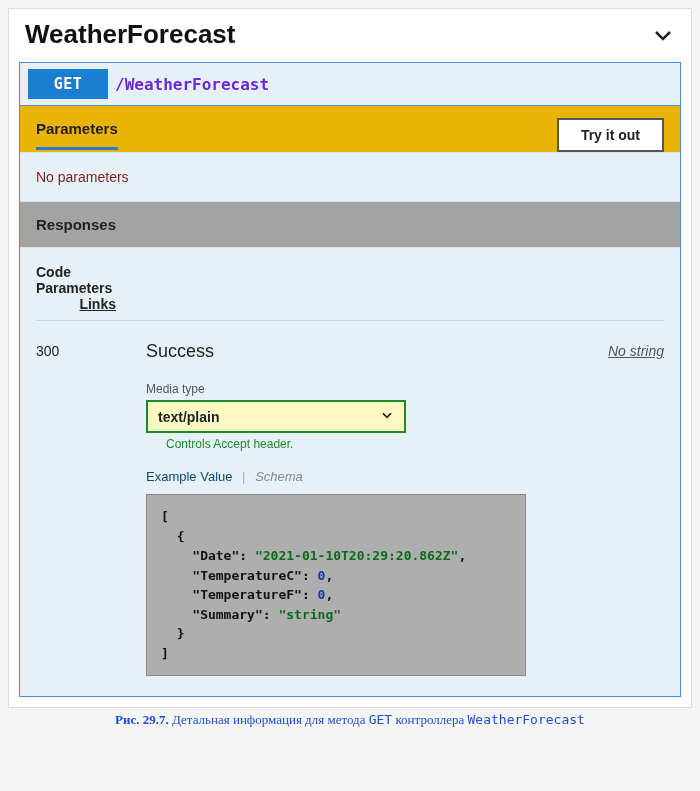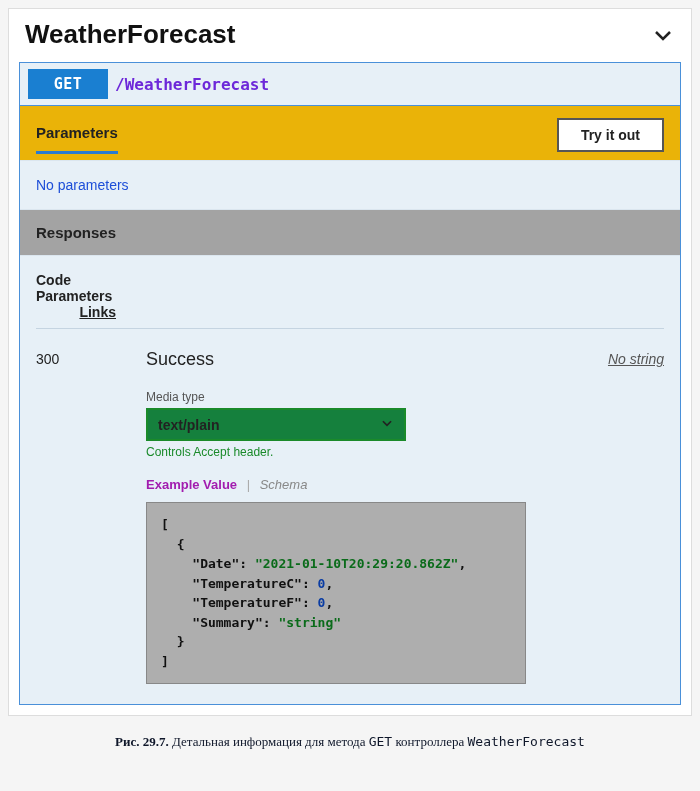--- a/index.html
+++ b/index.html
@@ -74,26 +74,25 @@
       display: inline-block;
     }
     .try-btn {
       border: 2px solid #555;
       background: #fff;
       font-weight: 700;
       font-size: 14px;
       padding: 7px 22px;
       cursor: pointer;
       color: #222;
-      margin-bottom: 8px;
     }
     .no-params {
       padding: 16px 16px;
       font-size: 14px;
-      color: #1d4ed8;
+      color: #7f1d1d;
       background: #e7f0f7;
     }
     .responses-header {
       background: #a3a3a3;
       padding: 14px 16px;
       font-size: 15px;
       font-weight: 700;
       color: #222;
       border-top: 1px solid #dbe6ef;
       border-bottom: 1px solid #dbe6ef;
@@ -129,40 +128,41 @@
     .media-label {
       font-size: 12px;
       color: #555;
       margin-bottom: 4px;
     }
     .media-select {
       display: flex;
       align-items: center;
       justify-content: space-between;
       border: 2px solid #1a8a2a;
-      background: #15803d;
+      background: #fef9c3;
       padding: 6px 10px;
       width: 260px;
       font-size: 14px;
       font-weight: 700;
       cursor: pointer;
       margin-bottom: 4px;
     }
     .accept-hint {
       font-size: 12px;
       color: #1a8a2a;
       margin-bottom: 18px;
+      margin-left: 20px;
     }
     .example-tabs {
       font-size: 13px;
       margin-bottom: 10px;
     }
     .example-tabs .active {
-      font-weight: 700;
-      color: #a21caf;
+      font-weight: 400;
+      color: #0c4a6e;
     }
     .example-tabs .divider {
       color: #aaa;
       margin: 0 6px;
     }
     .example-tabs .inactive {
       color: #888;
       font-style: italic;
     }
     .code-block {
@@ -176,22 +176,22 @@
       white-space: pre;
       color: #111;
       width: 380px;
     }
     .jkey { color: #111; }
     .jstr { color: #0a6b1a; }
     .jnum { color: #0a3ca3; }
     .caption {
       text-align: center;
       font-size: 13px;
-      color: #0f172a;
-      margin-top: 18px;
+      color: #1d4ed8;
+      margin-top: 4px;
       font-family: Georgia, 'Times New Roman', serif;
     }
     .caption strong { font-weight: 700; }
     .caption code {
       font-family: ui-monospace, Menlo, Consolas, monospace;
     }
   </style>
 </head>
 <body>
 

